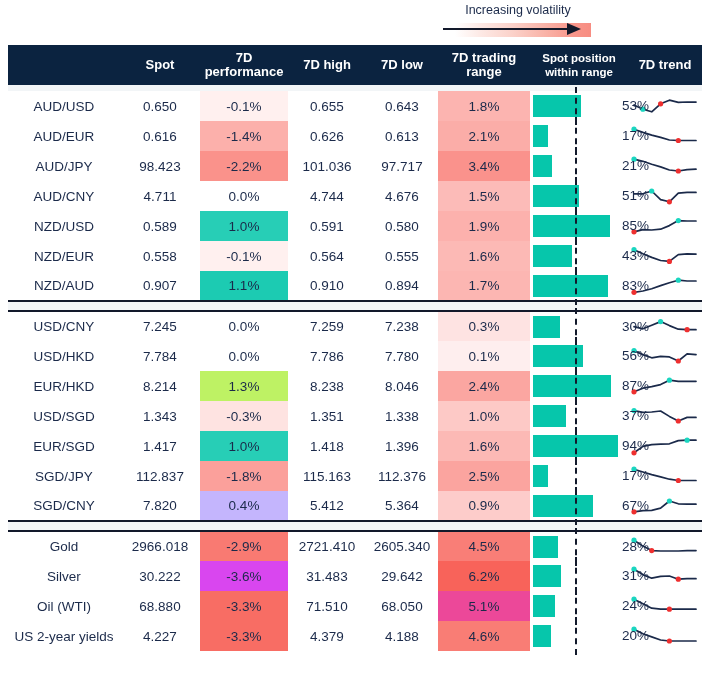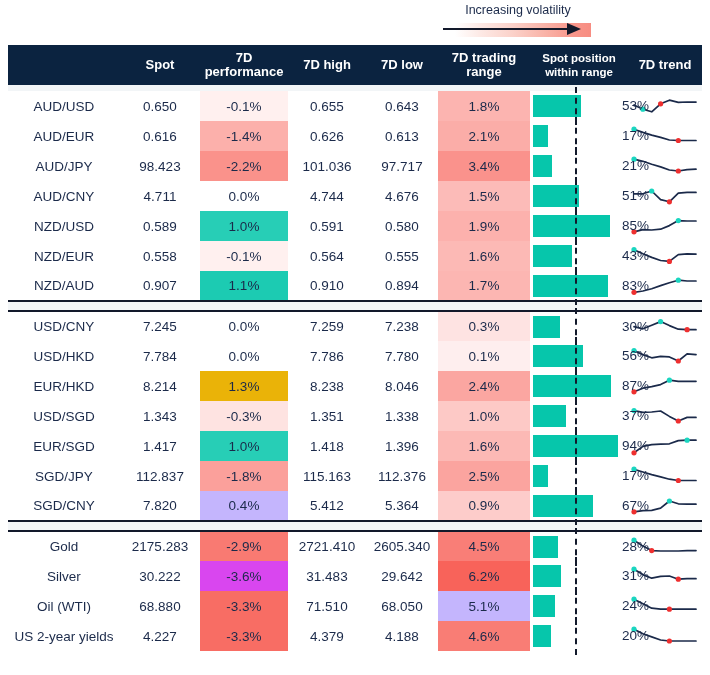--- a/index.html
+++ b/index.html
@@ -380,21 +380,21 @@
             <svg width="68" height="28" viewBox="0 0 68 28">
               <path d="M 3.0 8.6 L 11.9 12.6 L 20.7 15.8 L 29.6 14.4 L 38.4 14.9 L 47.3 19.0 L 56.1 11.8 L 65.0 12.6" fill="none" stroke="#1b2a4a" stroke-width="1.7" stroke-linejoin="round" stroke-linecap="round"></path>
               <circle cx="3.0" cy="8.6" r="2.6" fill="#1ad6c0"></circle>
               <circle cx="47.3" cy="19.0" r="2.6" fill="#ee2f2f"></circle>
             </svg>
           </td>
         </tr>
         <tr class="data-row">
           <td class="name">EUR/HKD</td>
           <td class="spot">8.214</td>
-          <td class="perf" style="background:#eab308">1.3%</td>
+          <td class="perf" style="background:#bef264">1.3%</td>
           <td class="high">8.238</td>
           <td class="low">8.046</td>
           <td class="range" style="background:rgb(251,166,161)">2.4%</td>
           <td class="poscell">
             <div class="bar-track">
               <div class="bar-fill" style="width:78.3px"></div>
             </div>
             <div class="mid-dash"></div>
             <div class="pos-label">87%</div>
           </td>
@@ -492,21 +492,21 @@
               <circle cx="38.4" cy="9.0" r="2.6" fill="#1ad6c0"></circle>
               <circle cx="3.0" cy="19.8" r="2.6" fill="#ee2f2f"></circle>
             </svg>
           </td>
         </tr>
         <tr class="group-sep">
           <td colspan="8"></td>
         </tr>
         <tr class="data-row">
           <td class="name">Gold</td>
-          <td class="spot">2175.283</td>
+          <td class="spot">2966.018</td>
           <td class="perf" style="background:rgb(249,122,114)">-2.9%</td>
           <td class="high">2721.410</td>
           <td class="low">2605.340</td>
           <td class="range" style="background:rgb(249,126,119)">4.5%</td>
           <td class="poscell">
             <div class="bar-track">
               <div class="bar-fill" style="width:25.2px"></div>
             </div>
             <div class="mid-dash"></div>
             <div class="pos-label">28%</div>
@@ -540,21 +540,21 @@
               <circle cx="47.3" cy="17.2" r="2.6" fill="#ee2f2f"></circle>
             </svg>
           </td>
         </tr>
         <tr class="data-row">
           <td class="name">Oil (WTI)</td>
           <td class="spot">68.880</td>
           <td class="perf" style="background:rgb(248,109,100)">-3.3%</td>
           <td class="high">71.510</td>
           <td class="low">68.050</td>
-          <td class="range" style="background:#c4b5fd">5.1%</td>
+          <td class="range" style="background:#ec4899">5.1%</td>
           <td class="poscell">
             <div class="bar-track">
               <div class="bar-fill" style="width:21.6px"></div>
             </div>
             <div class="mid-dash"></div>
             <div class="pos-label">24%</div>
           </td>
           <td class="trendcell">
             <svg width="68" height="28" viewBox="0 0 68 28">
               <path d="M 3.0 7.2 L 11.9 11.8 L 20.7 16.2 L 29.6 17.2 L 38.4 17.2 L 47.3 17.2 L 56.1 17.2 L 65.0 17.2" fill="none" stroke="#1b2a4a" stroke-width="1.7" stroke-linejoin="round" stroke-linecap="round"></path>

